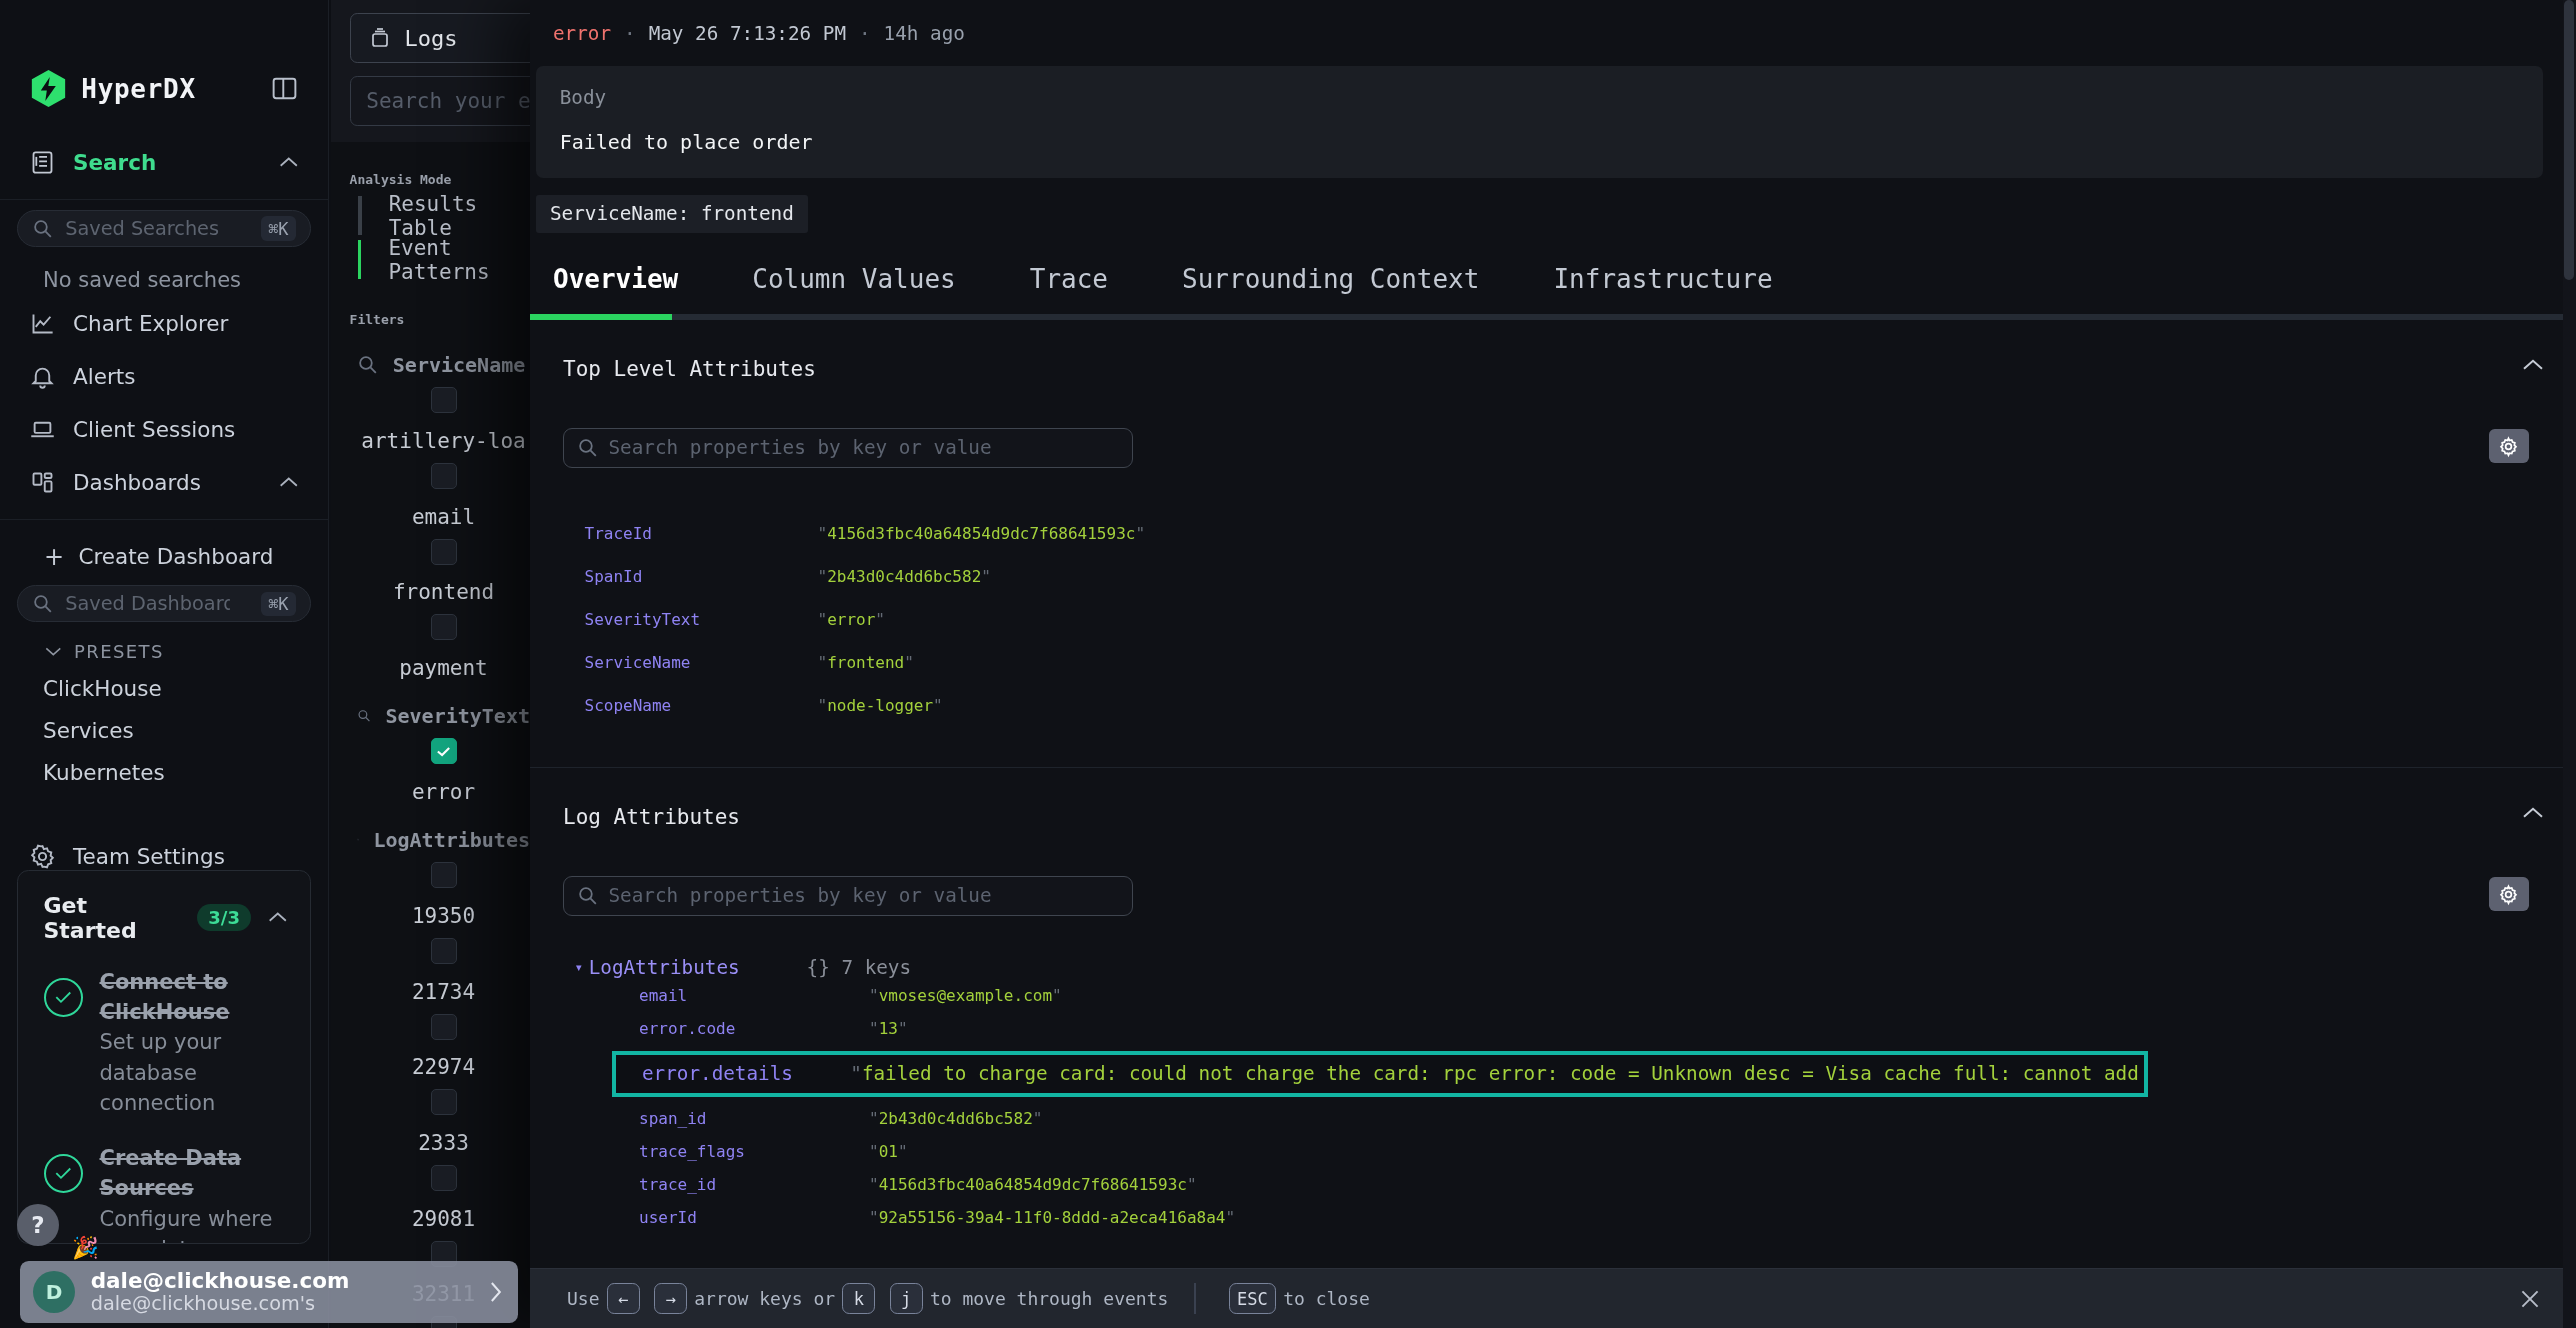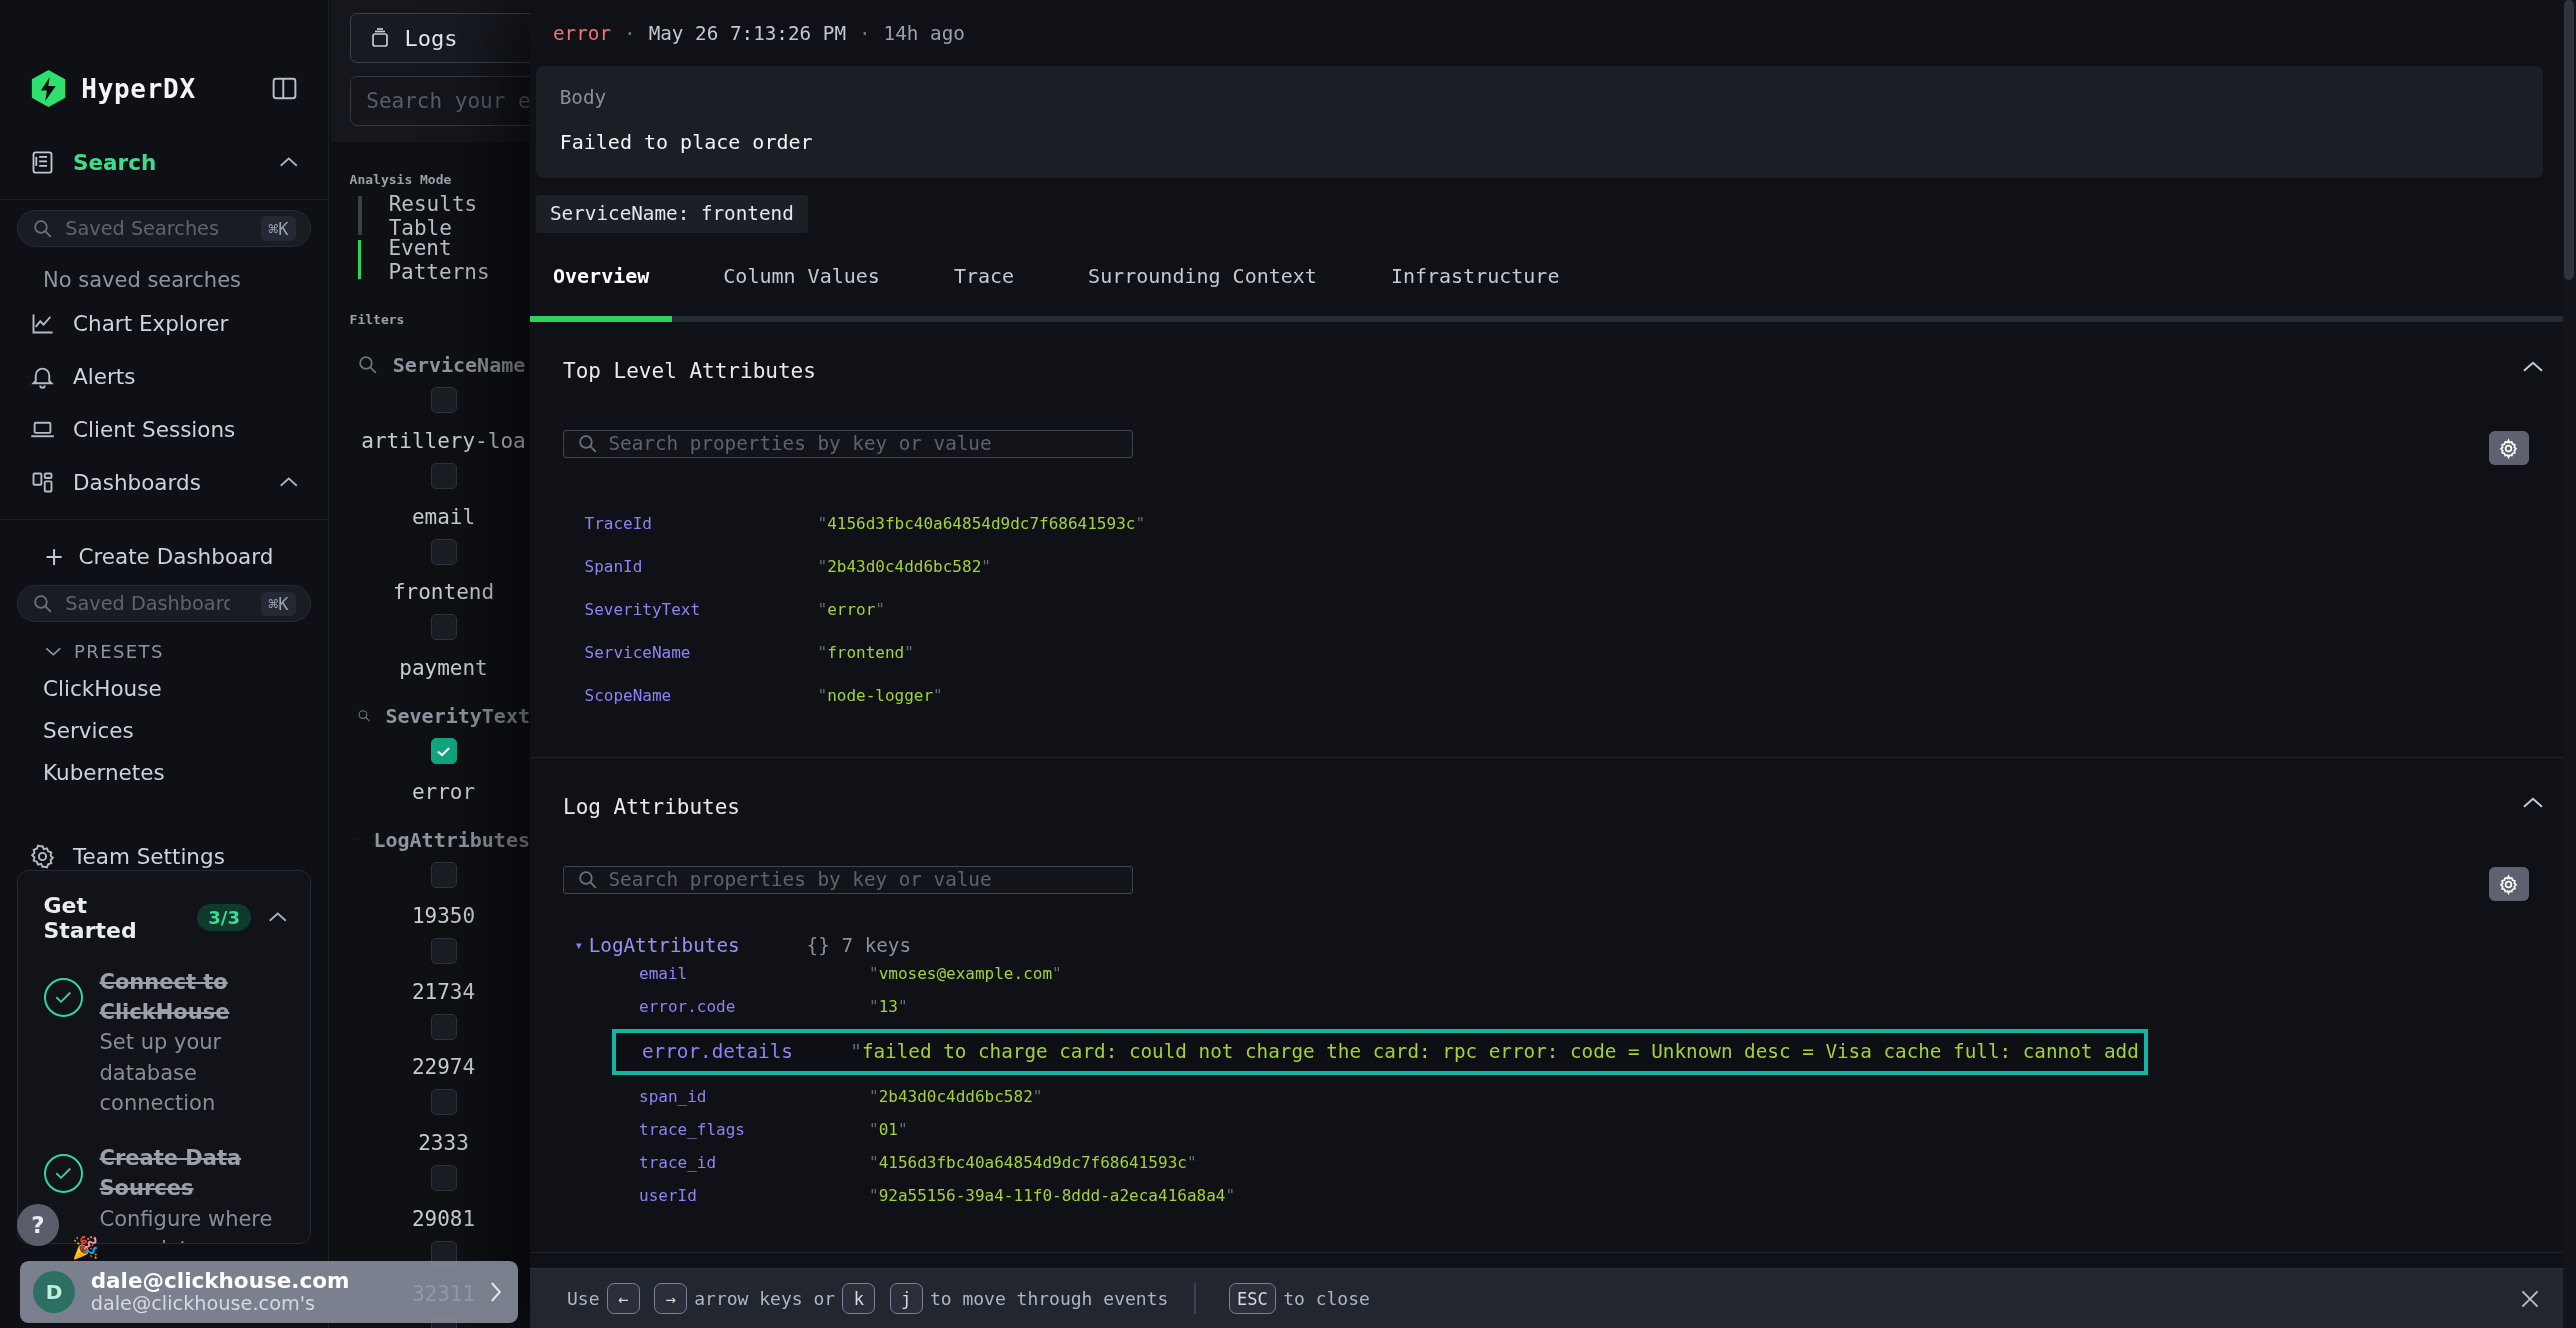--- a/index.html
+++ b/index.html
@@ -97,31 +97,31 @@
   .dot-sep{ color:#6f7682; }
   .ts{ color:#c2c8d2; }
   .ago{ color:#99a1ad; }
   .body-box{ margin:4.3px 33px 0 5.7px; background:#1b1e24; border-radius:7.2px; padding:20px 24px 24px; }
   .body-label{ color:#8a909a; font-size:19.3px; }
   .body-val{ color:#f3f5f7; font-size:20px; margin-top:21.5px; }
   .chip-row{ margin:17px 0 0 5.7px; }
   .s-chip{ display:inline-block; background:#1c1f26; color:#e4e7ec; font-size:19.3px;
     padding:7.2px 14.3px; border-radius:2.9px; }
   .tabs{ display:flex; gap:74px; padding:31.5px 0 0 23px; }
-  .tab{ font-size:20px; color:#c3c9d3; padding-bottom:28px; }
+  .tab{ font-size:26px; color:#c3c9d3; padding-bottom:20px; }
   .tab.active{ color:#ffffff; font-weight:bold; }
   .tab-bar{ position:relative; height:5.7px; background:#252b34; }
   .tab-bar .seg{ position:absolute; left:0; top:0; width:142px; height:5.7px; background:#2bd460; }
 
   .section{ position:relative; padding:37px 33px 40px 33px; }
   .section + .section{ border-top:1.4px solid #1e232b; }
   .sec-title{ color:#e7e9ee; font-size:21px; }
   .sec-chev{ position:absolute; right:31.5px; top:37px; }
   .prop-search-row{ position:relative; margin-top:47px; }
-  .prop-search{ width:570px; height:28px; border:1.4px solid #3f454f; border-radius:3px;
+  .prop-search{ width:570px; height:40px; border:1.4px solid #3f454f; border-radius:9px;
     background:#12141a; display:flex; align-items:center; gap:10px; padding:0 13px; }
   .prop-search input{ background:transparent; border:none; outline:none; color:#9aa1ad;
     font-size:19.3px; width:487px; font-family:inherit; }
   .prop-search input::placeholder{ color:#5c6370; }
   .gear-btn{ position:absolute; right:14.3px; top:1.4px; width:40px; height:34px; background:#5d6170;
     border-radius:5.7px; display:flex; align-items:center; justify-content:center; }
 
   .kv-table{ margin-top:44px; }
   .kv{ display:flex; padding-left:21.5px; height:43px; align-items:center; font-size:16px; }
   .kv .k{ width:233px; color:#8f83f3; }

